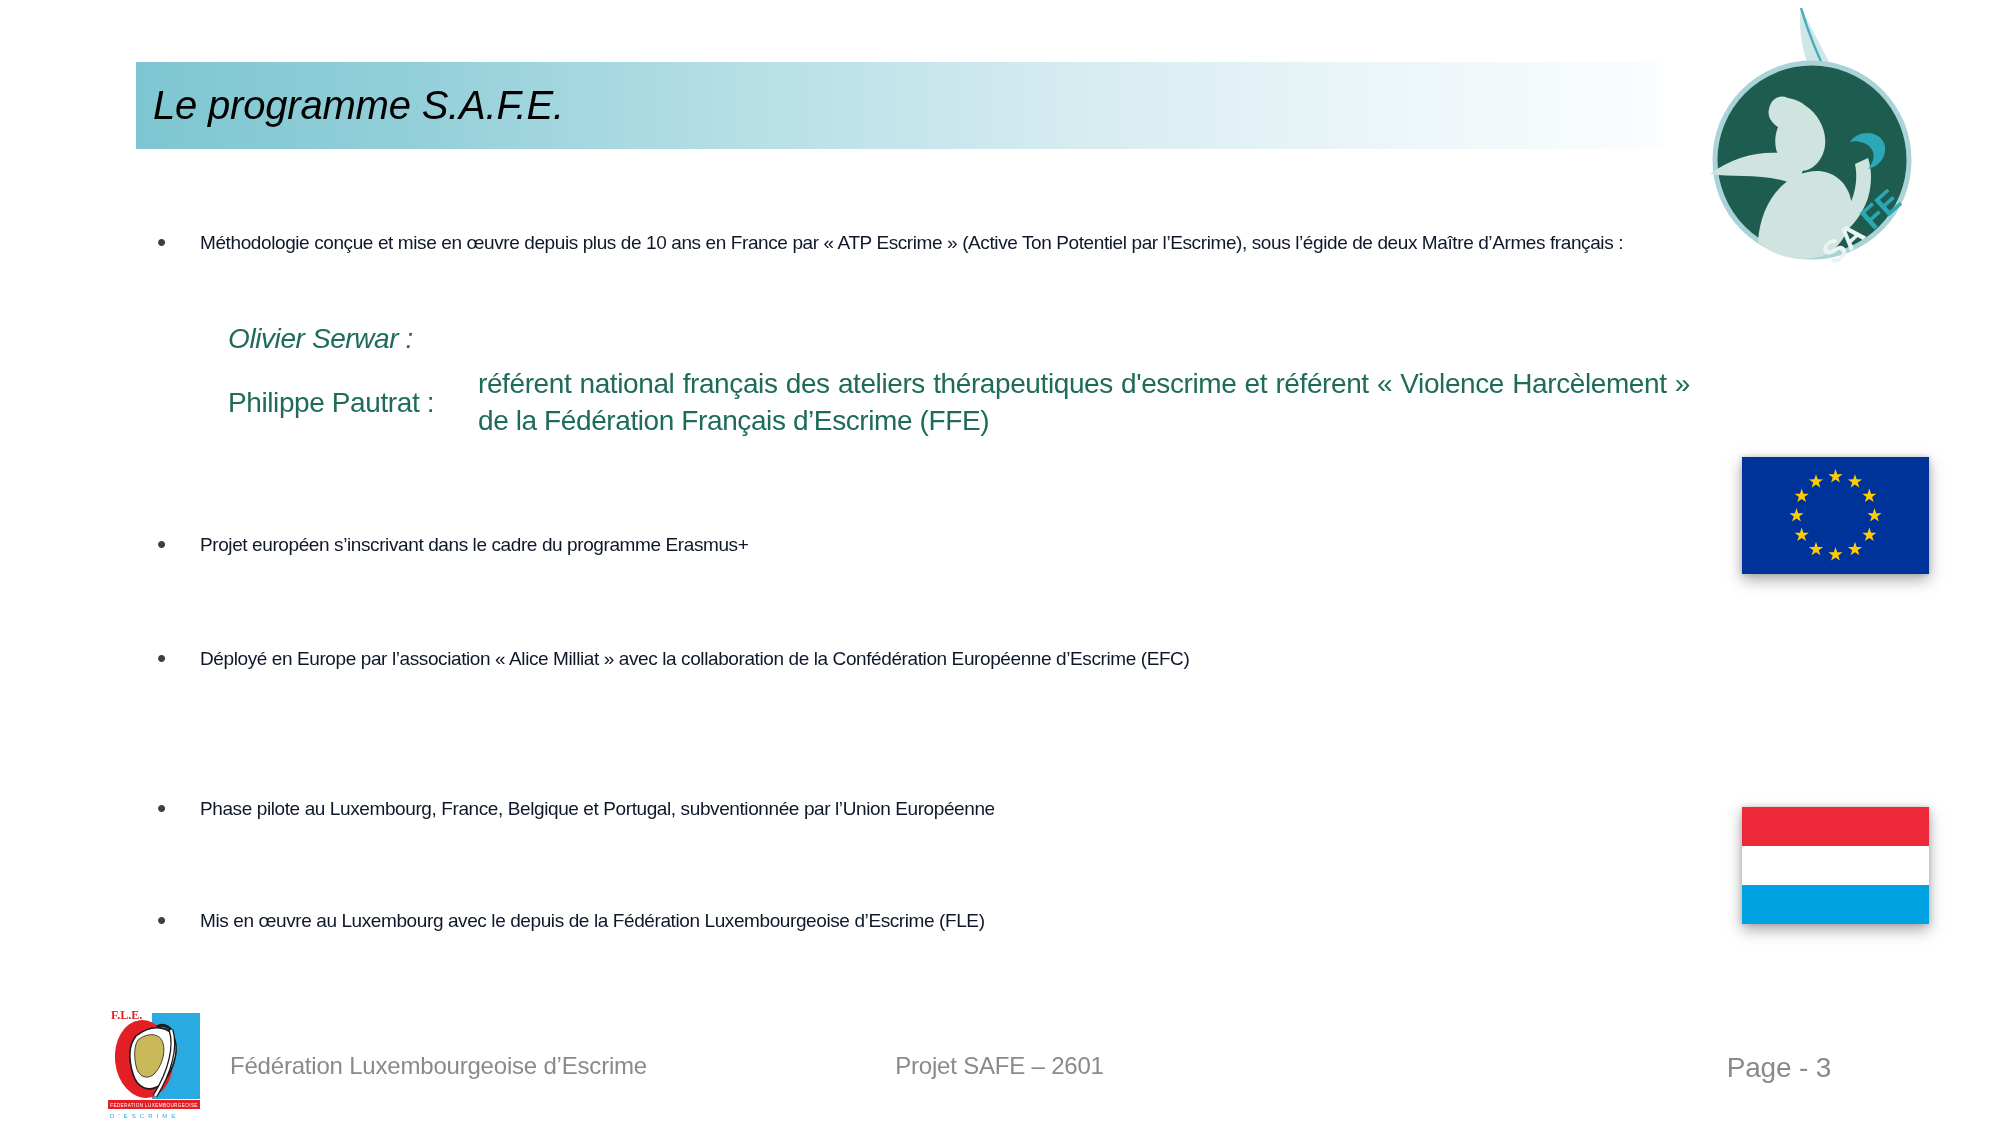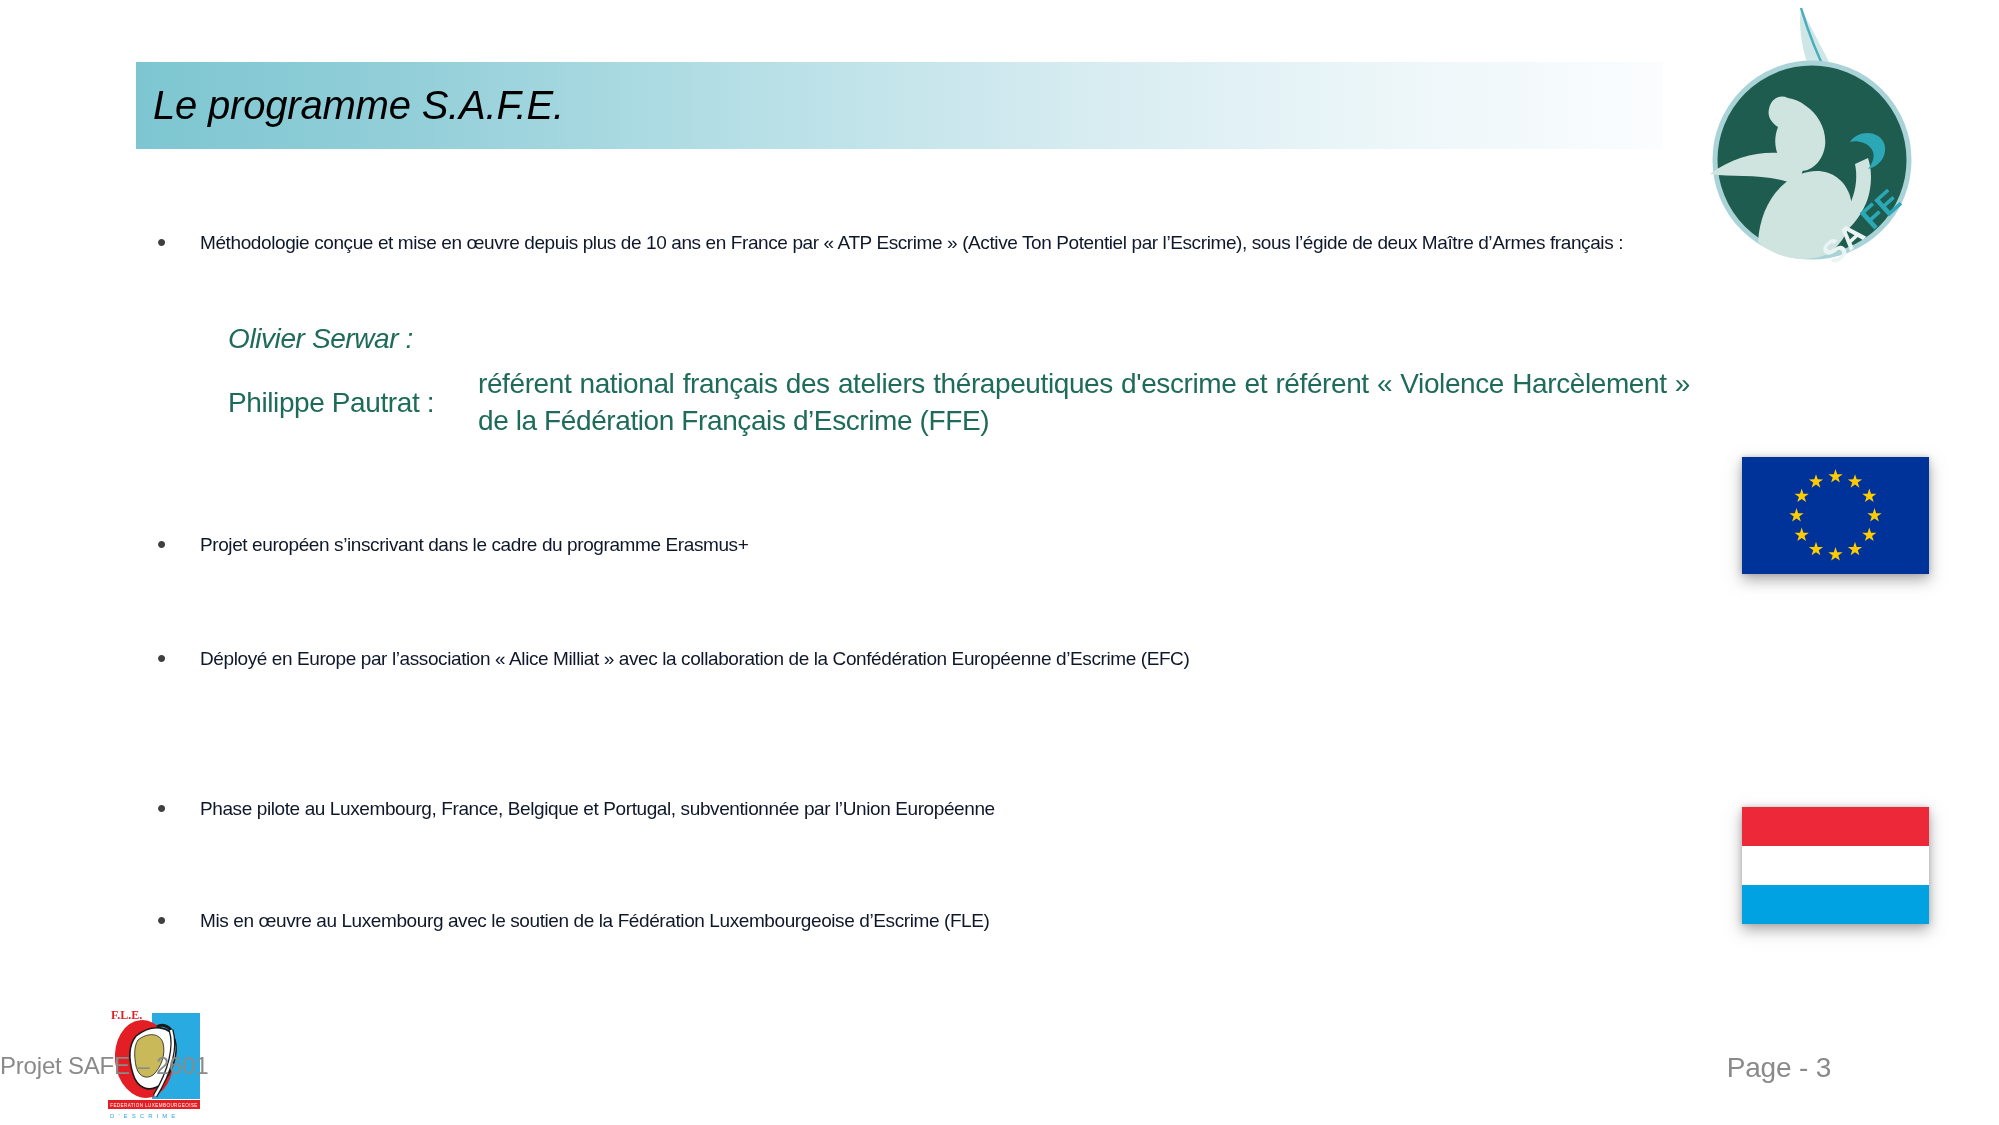--- a/index.html
+++ b/index.html
@@ -32,21 +32,21 @@
   .flag {
     position:absolute; left:1742px; width:187px; height:117px;
     box-shadow:0 6px 14px rgba(90,90,90,0.5), 0 0 5px rgba(120,120,120,0.35);
   }
   .flag svg { display:block; }
   .eu-flag  { top:457px; }
   .lux-flag { top:807px; }
   
   .fle-logo { position:absolute; left:108px; top:1006px; width:98px; height:116px; }
   .footer-org  { position:absolute; left:230px;  top:1052px; font-size:24px; color:#8a8a8a; letter-spacing:-0.2px; }
-  .footer-proj { position:absolute; left:0; width:100%; top:1052px; font-size:24px; color:#8a8a8a; letter-spacing:-0.2px; }
+  .footer-proj { position:absolute; left:0; width:100%; top:1052px; text-align:center; font-size:24px; color:#8a8a8a; letter-spacing:-0.2px; }
   .footer-page { position:absolute; right:168px; top:1052px; font-size:28px; color:#8a8a8a; letter-spacing:-0.2px; }
 </style>
 </head>
 <body>
 
 <div class="slide">
 
   <div class="title-bar">
     <div class="title-text">Le programme S.A.F.E.</div>
   </div>
@@ -99,21 +99,21 @@
     <div class="bullet-text">Déployé en Europe par l’association « Alice Milliat » avec la collaboration de la Confédération Européenne d’Escrime (EFC)</div>
   </div>
 
   <div class="bullet" style="top:790px;">
     <span class="marker">•</span>
     <div class="bullet-text">Phase pilote au Luxembourg, France, Belgique et Portugal, subventionnée par l’Union Européenne</div>
   </div>
 
   <div class="bullet" style="top:902px;">
     <span class="marker">•</span>
-    <div class="bullet-text">Mis en œuvre au Luxembourg avec le soutien de la Fédération Luxembourgeoise d’Escrime (FLE)</div>
+    <div class="bullet-text">Mis en œuvre au Luxembourg avec le depuis de la Fédération Luxembourgeoise d’Escrime (FLE)</div>
   </div>
 
   <div class="flag eu-flag">
     <svg width="187" height="117" viewBox="0 0 187 117">
       <rect x="0" y="0" width="187" height="117" fill="#003399"></rect>
       <g fill="#ffcc00">
         <g id="eu-star-template" transform="translate(93.5,19.5)">
           <path d="M0,-7.5 L1.7,-2.35 L7.13,-2.32 L2.76,0.9 L4.41,6.07 L0,2.9 L-4.41,6.07 L-2.76,0.9 L-7.13,-2.32 L-1.7,-2.35 Z"></path>
         </g>
         <g transform="translate(113,24.7)">
@@ -170,16 +170,17 @@
       <path d="M63,24 C59,19 53,18 49,21" fill="none" stroke="#1a1a1a" stroke-width="3"></path>
       <path d="M63,24 C68,40 63,64 47,90" fill="none" stroke="#1a1a1a" stroke-width="5"></path>
       <path d="M63,24 C68,40 63,64 47,90" fill="none" stroke="#ffffff" stroke-width="2.4"></path>
       <text x="3" y="13" font-size="12" font-weight="bold" fill="#e31e24" font-family="Liberation Serif, serif">F.L.E.</text>
       <rect x="0" y="94" width="92" height="9" fill="#e31e24"></rect>
       <text x="46" y="100.5" font-size="4.6" fill="#ffffff" text-anchor="middle" letter-spacing="0.4" font-family="Liberation Sans, sans-serif">FEDERATION LUXEMBOURGEOISE</text>
       <text x="2" y="112" font-size="6" fill="#29abe2" letter-spacing="1.2" font-family="Liberation Sans, sans-serif">D ' E S C R I M E</text>
     </svg>
   </div>
 
+  <div class="footer-org">Fédération Luxembourgeoise d’Escrime</div>
   <div class="footer-proj">Projet SAFE – 2601</div>
   <div class="footer-page">Page - 3</div>
 
 </div>
 
 </body></html>

